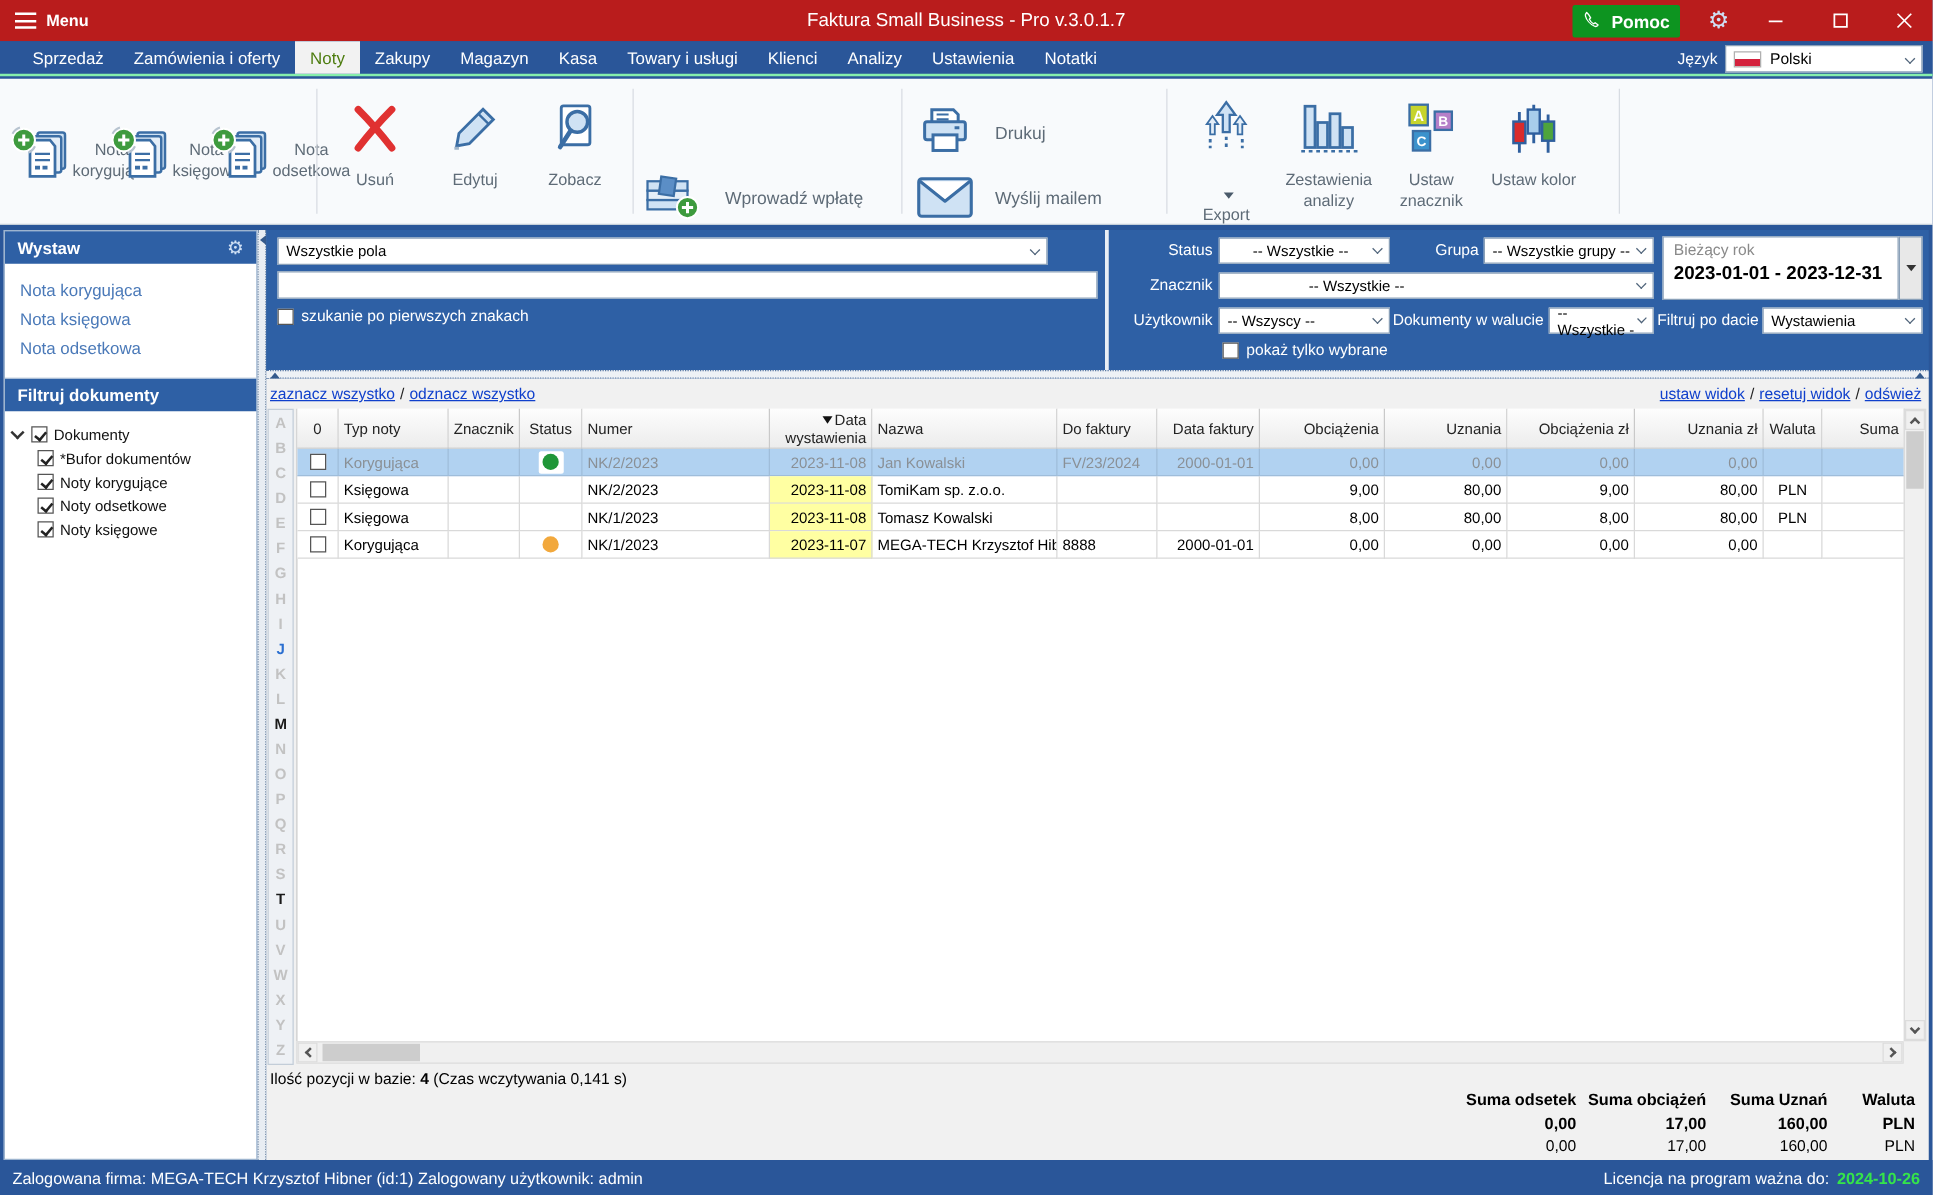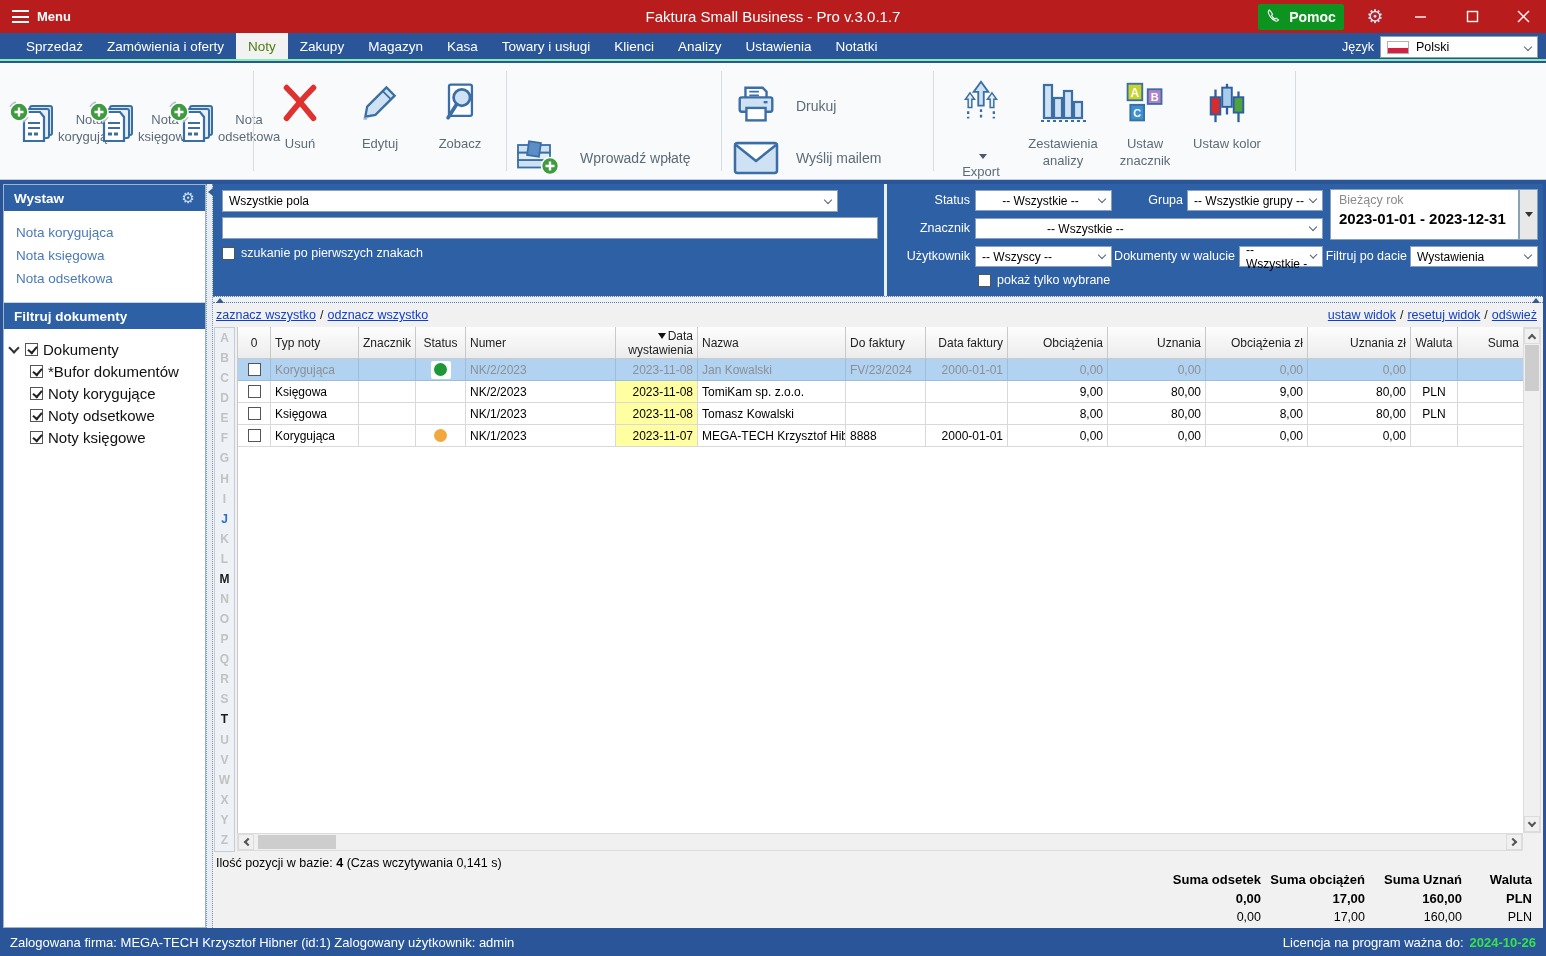--- a/index.html
+++ b/index.html
@@ -41,21 +41,21 @@
   .rb-row .rlabel { font-size:14px; margin-top:0; text-align:left; }
   .drop-arrow { width:0; height:0; border-left:4px solid transparent; border-right:4px solid transparent; border-top:5px solid #4a5a6a; margin:26px 0 0 4px; }
 
   
   #sidebar { position:absolute; left:3px; top:184px; width:203px; bottom:28px; background:#fff; border:1px solid #9db4cf; }
   .side-header { background:#2e60a5; color:#fff; font-weight:bold; font-size:13.5px; height:26px; display:flex; align-items:center; padding:0 10px; }
   .side-header .gear { margin-left:auto; color:#cfe0f5; font-weight:normal; font-size:15px; }
   #wystaw-links { padding:10px 0 12px; border-bottom:1px solid #c8d4e2; }
   .side-link { color:#4a79b8; font-size:13.5px; padding:4px 12px; cursor:pointer; }
   #filtr-header { margin-top:0; }
-  #doc-tree { padding:9px 4px; font-size:15px; color:#111; }
+  #doc-tree { padding:9px 4px; font-size:12px; color:#111; }
   .tree-row { display:flex; align-items:center; gap:5px; padding:2.5px 0; }
   .tree-child { margin-left:22px; }
   .expander { width:8px; height:8px; border-right:2px solid #333; border-bottom:2px solid #333; transform:rotate(45deg); margin:-3px 2px 0 2px; }
   .cbx { width:13px; height:13px; min-width:13px; background:#fff; border:1px solid #555; display:inline-block; position:relative; cursor:pointer; }
   .cbx.checked::after { content:""; position:absolute; left:2px; top:2.5px; width:7px; height:4px; border-left:2px solid #222; border-bottom:2px solid #222; transform:rotate(-50deg); }
 
   
   #filter-zone { position:absolute; left:213px; top:184px; width:1330px; height:112px; background:#2e60a5; }
   .combo { position:absolute; background:#fff; border:1px solid #8aa0b8; font-size:12px; display:flex; align-items:center; padding:0 6px; color:#000; cursor:pointer; }
   .combo .chev { margin-left:auto; width:6px; height:6px; border-right:1.6px solid #50647a; border-bottom:1.6px solid #50647a; transform:rotate(45deg); margin-top:-3px; }

